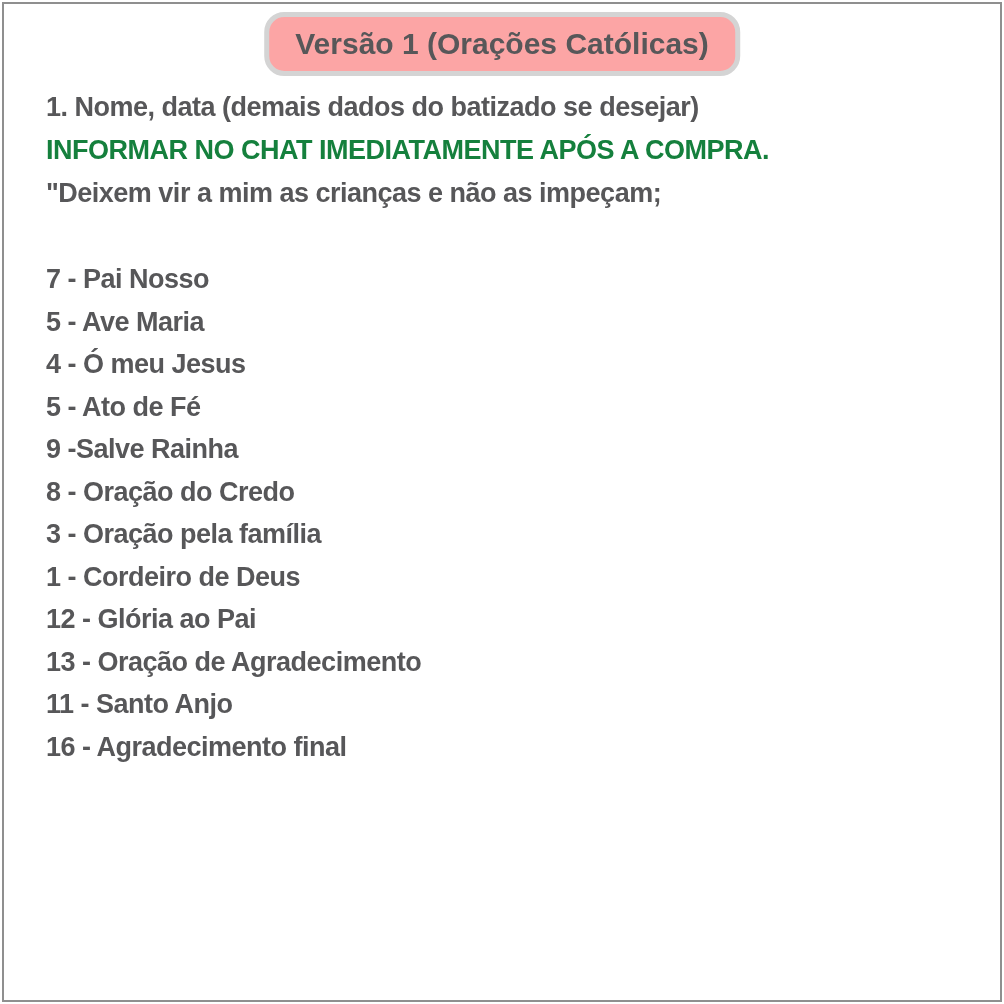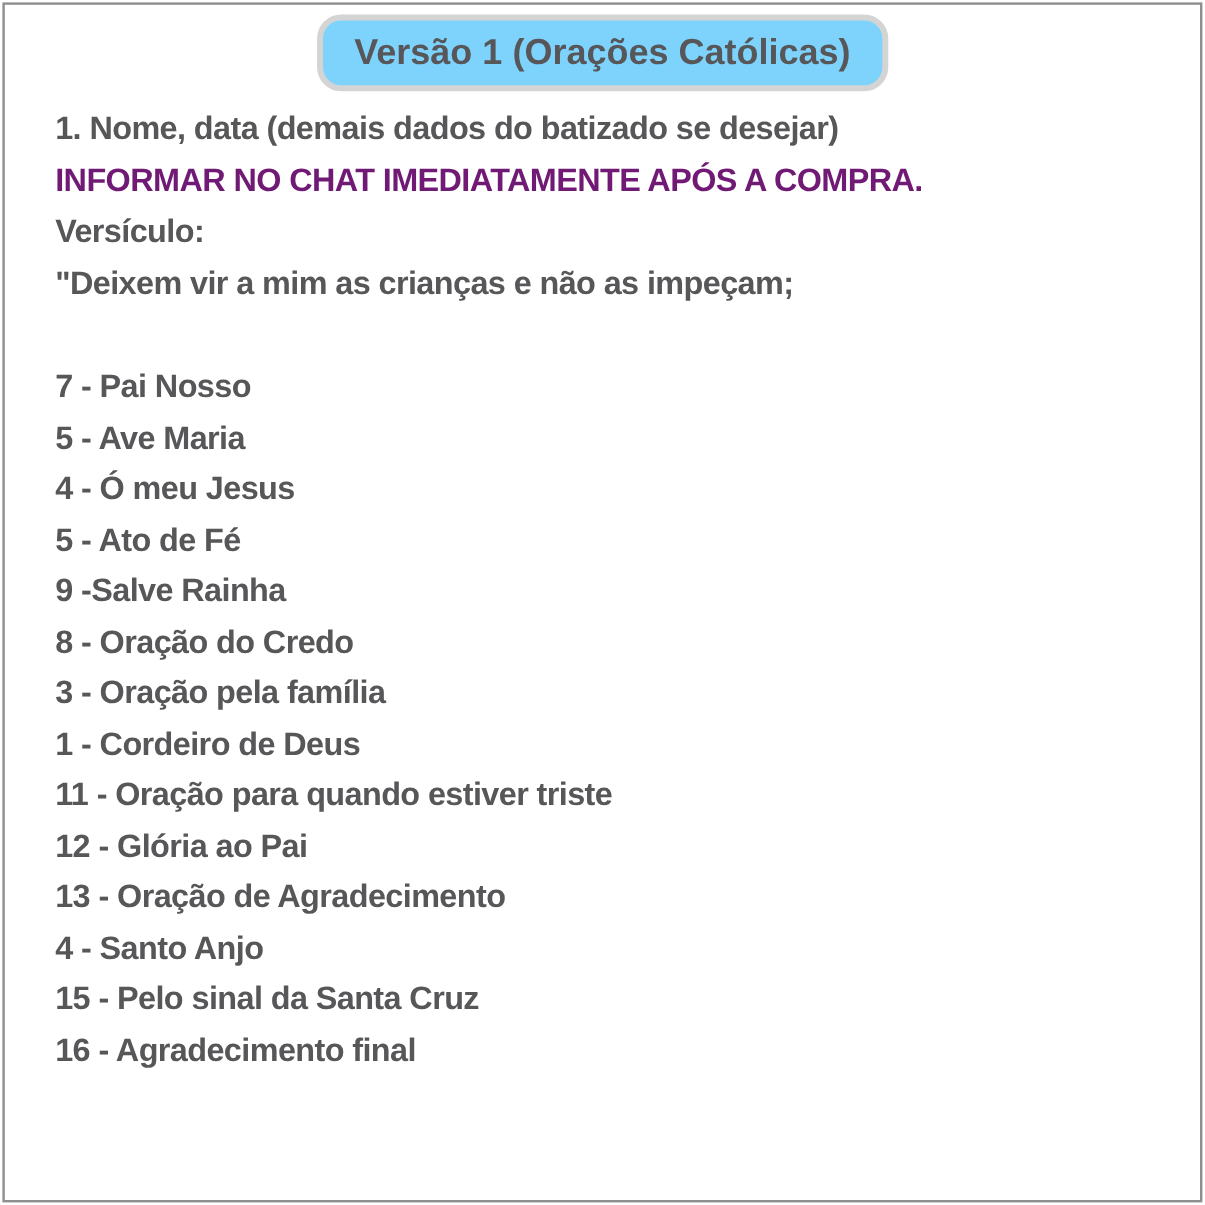--- a/index.html
+++ b/index.html
@@ -19,70 +19,67 @@
     pointer-events: none;
   }
   .pill {
     position: absolute;
     top: 12px;
     left: 50%;
     transform: translateX(-50%);
     border: 5px solid #d4d4d4;
     border-radius: 20px;
     padding: 9px 26px;
-    background: #7dd3fc;
+    background: #fca5a5;
     font-size: 30px;
     line-height: 36px;
     font-weight: bold;
     color: #575759;
     white-space: nowrap;
   }
   .content {
     position: absolute;
     left: 46px;
     top: 86px;
     right: 24px;
     color: #575759;
     font-weight: bold;
     font-size: 27px;
     letter-spacing: -0.5px;
   }
   .line { line-height: 43px; white-space: nowrap; }
-  .red  { color: #701a75; }
+  .red  { color: #15803d; }
   .spacer { height: 43px; }
   .list-line { line-height: 42.5px; white-space: nowrap; }
 </style>
 </head>
 <body>
 
 <div class="page">
   <div class="frame"></div>
 
   <div class="pill">
     <span>Versão 1 (Orações Católicas)</span>
   </div>
 
   <div class="content">
     <div class="line">1. Nome, data (demais dados do batizado se desejar)</div>
     <div class="line red">INFORMAR NO CHAT IMEDIATAMENTE APÓS A COMPRA.</div>
-    <div class="line">Versículo:</div>
     <div class="line">"Deixem vir a mim as crianças e não as impeçam;</div>
 
     <div class="spacer"></div>
 
     <div>
       <div class="list-line">7 - Pai Nosso</div>
       <div class="list-line">5 - Ave Maria</div>
       <div class="list-line">4 - Ó meu Jesus</div>
       <div class="list-line">5 - Ato de Fé</div>
       <div class="list-line">9 -Salve Rainha</div>
       <div class="list-line">8 - Oração do Credo</div>
       <div class="list-line">3 - Oração pela família</div>
       <div class="list-line">1 - Cordeiro de Deus</div>
-      <div class="list-line">11 - Oração para quando estiver triste</div>
       <div class="list-line">12 - Glória ao Pai</div>
       <div class="list-line">13 - Oração de Agradecimento</div>
-      <div class="list-line">4 - Santo Anjo</div>
-      <div class="list-line">15 - Pelo sinal da Santa Cruz</div>
+      <div class="list-line">11 - Santo Anjo</div>
       <div class="list-line">16 - Agradecimento final</div>
     </div>
   </div>
 </div>
 
 </body></html>

